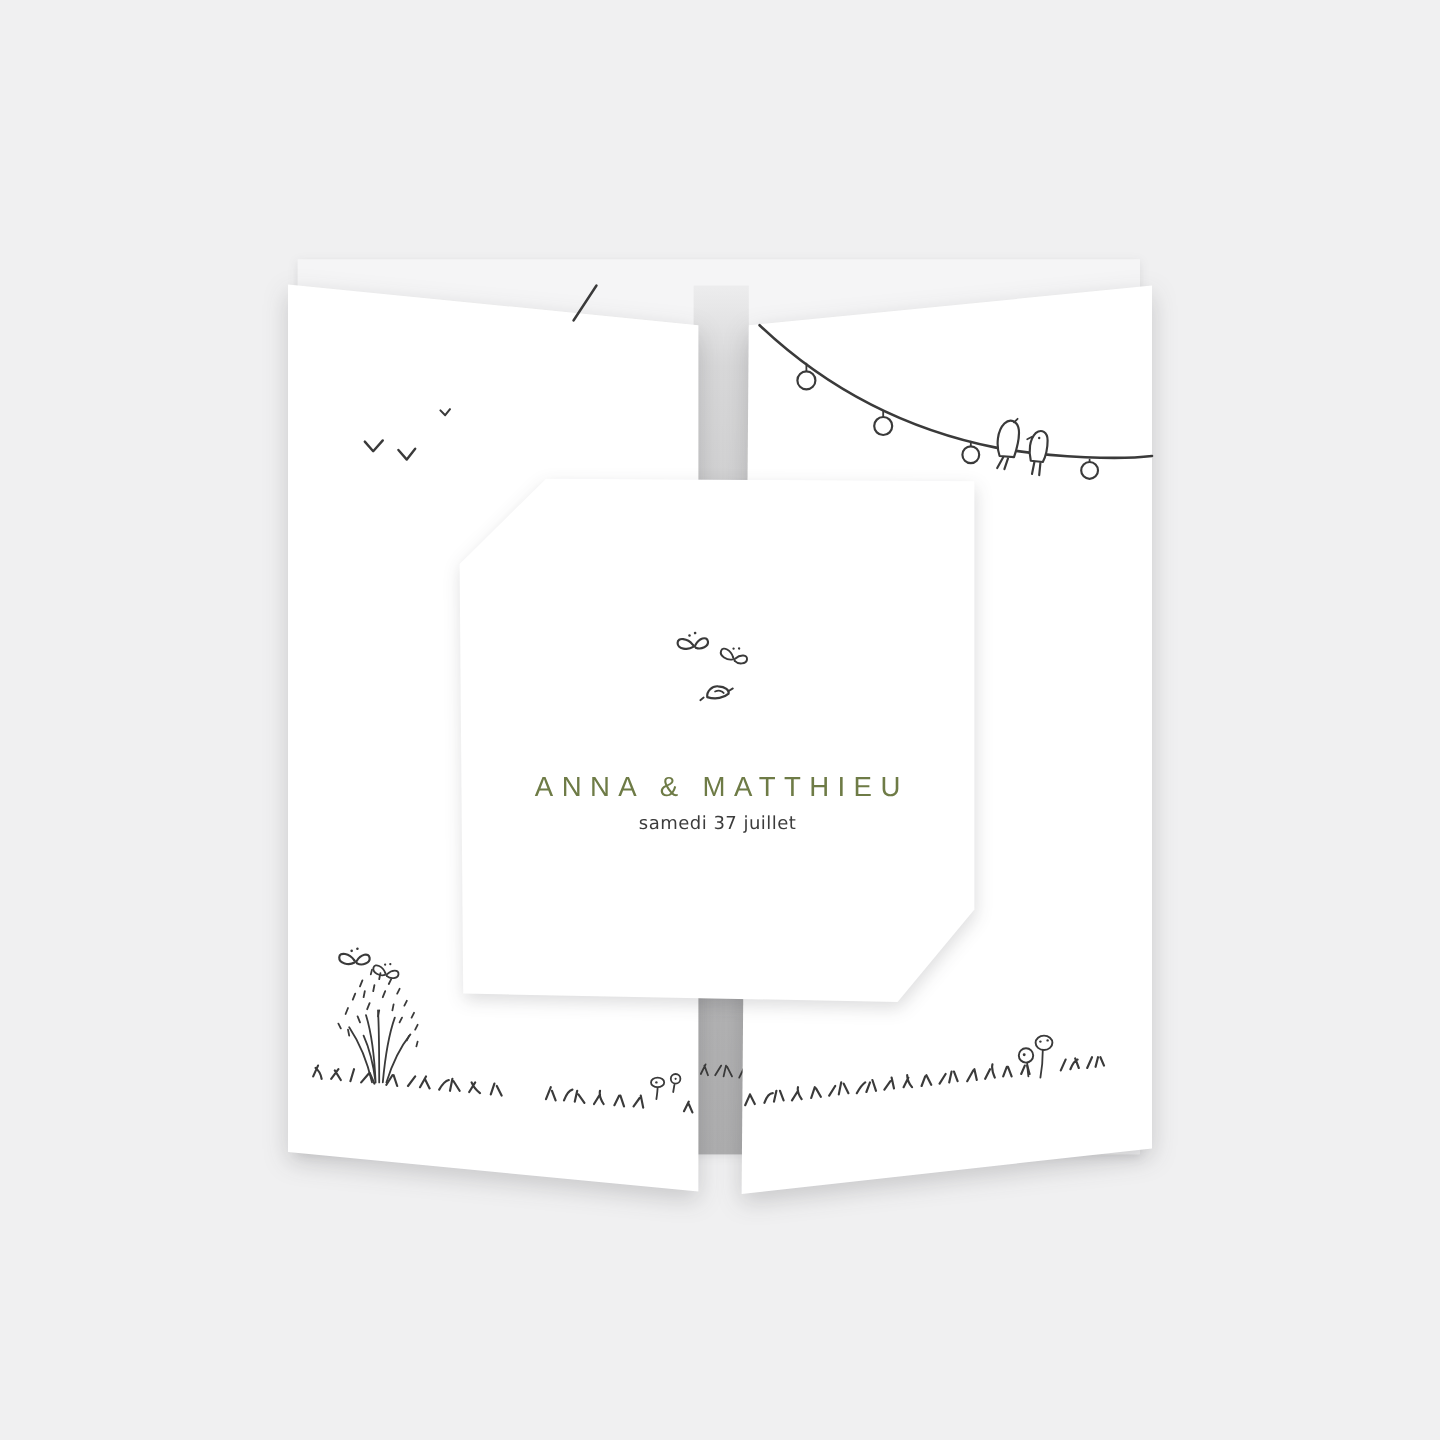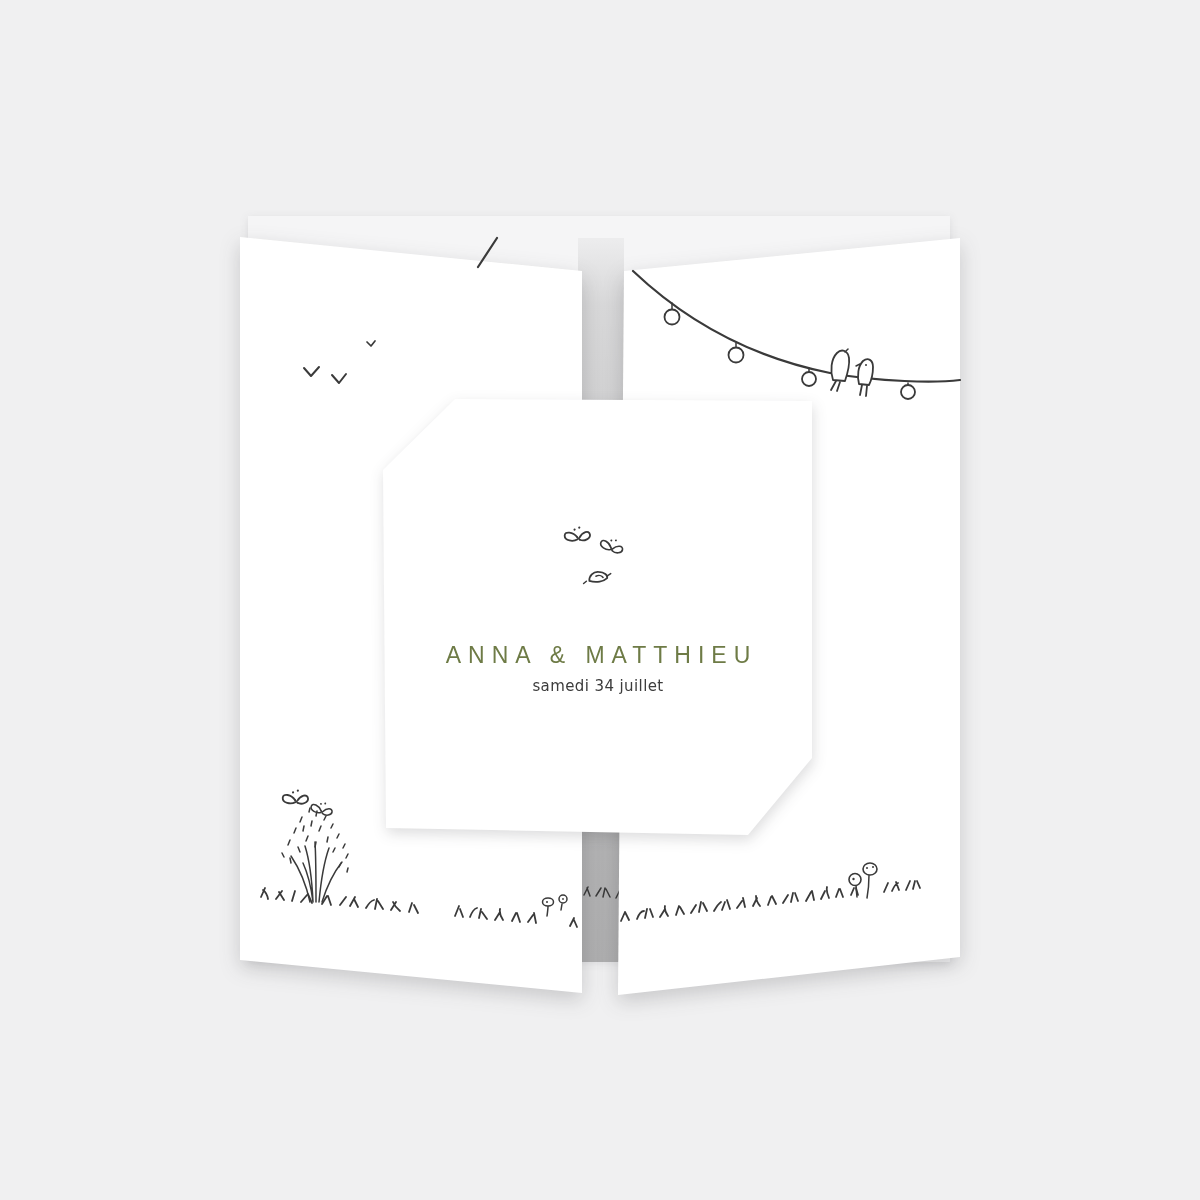--- a/index.html
+++ b/index.html
@@ -115,16 +115,16 @@
       </g>
       <g transform="translate(598,577) rotate(-6)" aria-label="bird doodle">
         <path class="doodle-fill" d="M-9,3 C-9,-2 -4,-6 1,-5 C7,-4 10,-1 9,2 C5,5 -2,6 -9,3 Z"></path>
         <path class="doodle doodle-thin" d="M9,0 l4,-2 M-2,-1 C1,-2 4,-1 5,1 M-12,3 l-3,2"></path>
       </g>
     </g>
   </svg>
 
   <div class="card-text">
     <div class="names" style="color: rgb(110, 123, 70);">ANNA &amp; MATTHIEU</div>
-    <div class="date" style="color: rgb(60, 60, 60);">samedi 34 juillet</div>
+    <div class="date" style="color: rgb(60, 60, 60);">samedi 37 juillet</div>
   </div>
 
 </div>
 
 </body></html>

